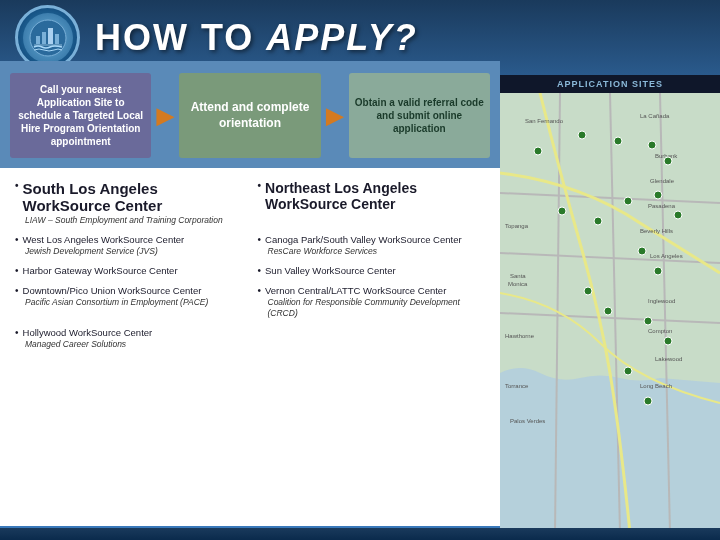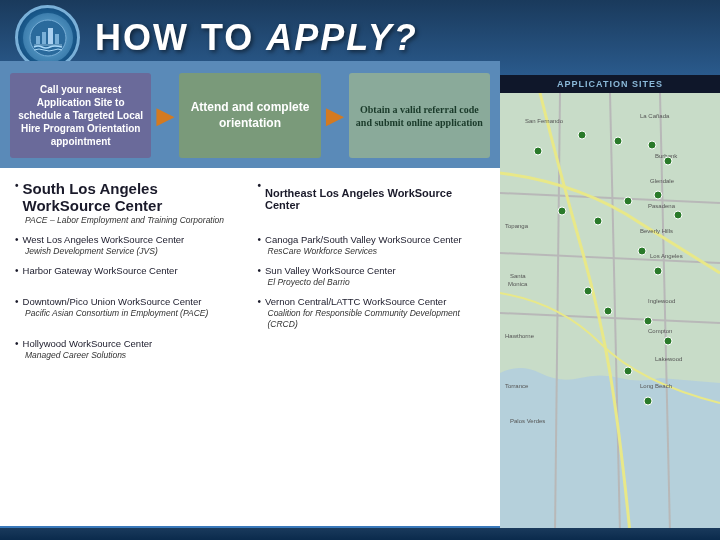--- a/index.html
+++ b/index.html
@@ -109,21 +109,20 @@
       background: #6a6a9a;
     }
 
     .step-box.step2 {
       background: #7a9a7a;
     }
 
     .step-box.step3 {
       background: #8aaa9a;
       color: #1a3a2a;
-      font-family: Liberation Serif, serif;
     }
 
     .arrow {
       width: 30px;
       display: flex;
       align-items: center;
       justify-content: center;
       color: #d47a20;
       font-size: 24px;
     }
@@ -276,26 +275,26 @@
   </div>
 
   <div class="bullet-area">
 
     <div class="bullet-row">
       <div class="bullet-col">
         <div class="bullet-item-header">
           <span class="bullet-dot">•</span>
           <span style="font-weight:bold; font-size:15px;">South Los Angeles WorkSource Center</span>
         </div>
-        <div class="bullet-sub">PACE – Labor Employment and Training Corporation</div>
+        <div class="bullet-sub">LIAW – South Employment and Training Corporation</div>
       </div>
       <div class="bullet-col">
         <div class="bullet-item-header">
           <span class="bullet-dot">•</span>
-          <span style="font-weight:bold; font-size:11px;margin-top:7px;">Northeast Los Angeles WorkSource Center</span>
+          <span style="font-weight:bold; font-size:14px;">Northeast Los Angeles WorkSource Center</span>
         </div>
       </div>
     </div>
 
     <div class="bullet-row">
       <div class="bullet-col">
         <div class="bullet-item-normal">
           <span class="bullet-dot">•</span>
           <span style="font-size:9.5px;">West Los Angeles WorkSource Center</span>
         </div>
@@ -315,21 +314,20 @@
         <div class="bullet-item-normal">
           <span class="bullet-dot">•</span>
           <span style="font-size:9.5px;">Harbor Gateway WorkSource Center</span>
         </div>
       </div>
       <div class="bullet-col">
         <div class="bullet-item-normal">
           <span class="bullet-dot">•</span>
           <span style="font-size:9.5px;">Sun Valley WorkSource Center</span>
         </div>
-        <div class="bullet-sub">El Proyecto del Barrio</div>
       </div>
     </div>
 
     <div class="bullet-row">
       <div class="bullet-col">
         <div class="bullet-item-normal">
           <span class="bullet-dot">•</span>
           <span style="font-size:9.5px;">Downtown/Pico Union WorkSource Center</span>
         </div>
         <div class="bullet-sub">Pacific Asian Consortium in Employment (PACE)</div>

